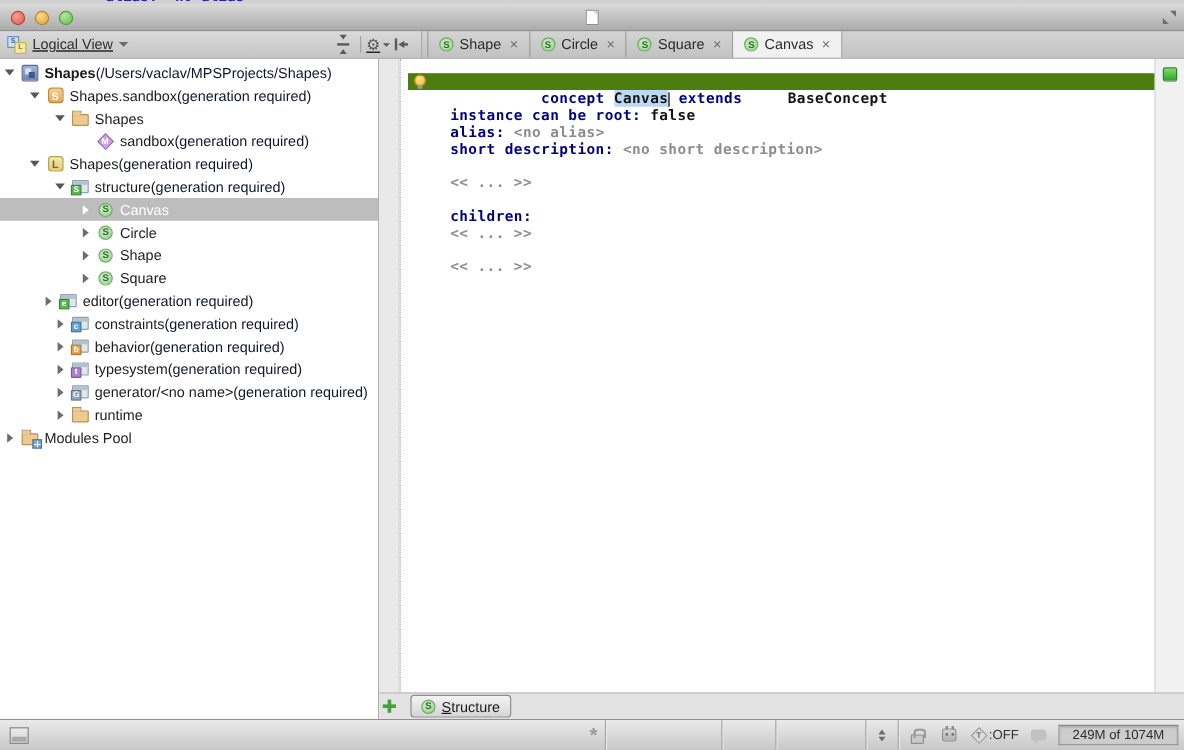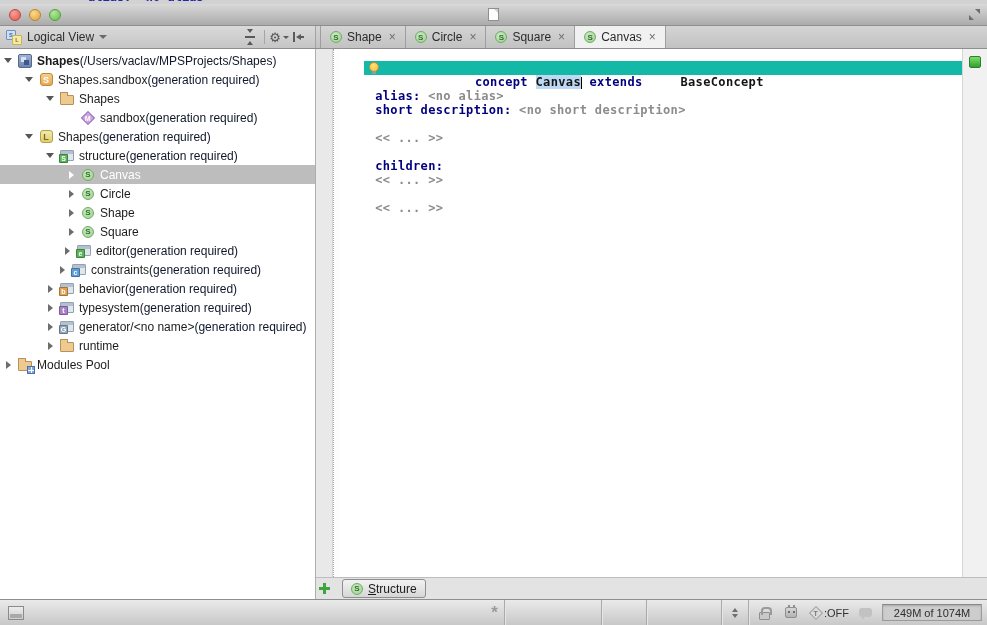--- a/index.html
+++ b/index.html
@@ -20,21 +20,21 @@
   .title-center { position:absolute; left:0; right:0; text-align:center; font-size:13px; color:#2d2d2d; display:flex; justify-content:center; align-items:center; gap:5px; height:100%; }
   .doc-icon { width:11px; height:13px; background:#fdfdfd; border:1px solid #8f8f8f; position:relative; display:inline-block; }
   .doc-icon::before { content:""; position:absolute; right:0; top:0; border-left:4px solid transparent; border-top:4px solid #cfcfcf; }
   .resize-icon { position:absolute; right:7px; top:5px; width:11px; height:11px; }
   .resize-icon i { position:absolute; width:0; height:0; }
   .resize-icon .ne { right:0; top:0; border-top:5px solid #6e6e6e; border-left:5px solid transparent; }
   .resize-icon .sw { left:0; bottom:0; border-bottom:5px solid #6e6e6e; border-right:5px solid transparent; }
 
   
   .row2 { height:23px; display:flex; background:linear-gradient(#dadada,#c5c5c5); border-bottom:1px solid #8f8f8f; }
-  .left-toolbar { width:316px; flex:none; border-right:1px solid #a3a3a3; display:flex; align-items:center; padding:0 6px; }
+  .left-toolbar { width:352px; flex:none; border-right:1px solid #a3a3a3; display:flex; align-items:center; padding:0 6px;text-decoration:underline; }
   .lv-icon { width:16px; height:15px; position:relative; flex:none; margin-right:5px; }
   .lv-icon .sq { position:absolute; width:10px; height:10px; font:bold 6px "Liberation Sans",sans-serif; display:flex; align-items:center; justify-content:center; border-radius:1px; }
   .lv-icon .sq.top { left:0; top:0; background:#cfe0f5; border:1px solid #6e8fc0; color:#3a62a8; }
   .lv-icon .sq.bot { right:0; bottom:0; background:#f5e9a8; border:1px solid #c7b457; color:#8a7420; }
   .lv-label { font-size:12px; color:#2e2e2e; }
   .caret-down { width:0; height:0; border-left:4px solid transparent; border-right:4px solid transparent; border-top:4px solid #6a6a6a; margin-left:5px; }
   .tb-spacer { flex:1; }
   .tb-icon { width:20px; height:18px; display:flex; align-items:center; justify-content:center; position:relative; flex:none; }
   .scroll-src-icon { background:linear-gradient(#5a5a5a,#5a5a5a) center/10px 2px no-repeat; }
   .scroll-src-icon::before { content:""; position:absolute; top:1px; left:7px; border-left:3px solid transparent; border-right:3px solid transparent; border-top:4px solid #5a5a5a; }
@@ -89,21 +89,21 @@
   .modules-pool-icon .grid { position:absolute; right:-1px; bottom:-1px; width:8px; height:8px; background:#7fa8e0; border:1px solid #4a6fa8;
       background-image:linear-gradient(to right, transparent 3px, #fff 3px, #fff 4px, transparent 4px), linear-gradient(to bottom, transparent 3px, #fff 3px, #fff 4px, transparent 4px); }
 
   
   .right-side { flex:1; display:flex; flex-direction:column; min-width:0; }
   .editor-row { flex:1; display:flex; min-height:0; }
   .splitter { width:17px; flex:none; background:#e9e9e9; border-right:1px solid #d4d4d4; }
   .gutter { width:7px; flex:none; background:#fcfcfc; border-left:1px dotted #a8a8a8; }
   .editor { flex:1; min-width:0; background:#fff; padding-top:12px; font-family:"DejaVu Sans Mono", monospace; font-weight:bold; font-size:12px; line-height:14px; letter-spacing:0.35px; }
   .ed-line { height:14px; white-space:pre; padding-left:20px; position:relative; }
-  .ed-line.hl { background:#14b8a6;margin-left:24px; }
+  .ed-line.hl { background:#4d7c0f; }
   .kw { color:#000080; } .gr { color:#8c8c8c; } .dk { color:#141414; } .pl { color:#141414; }
   .sel { background:#bcd8f2; color:#141414; }
   .cursor { display:inline-block; width:1px; height:12px; background:#000; vertical-align:middle; }
   .bulb-icon { position:absolute; left:5px; top:1px; width:10px; height:10px; border-radius:50%; background:radial-gradient(circle at 40% 30%, #ffe27a, #f5b93f); border:1px solid #c9922a; }
   .bulb-icon::after { content:""; position:absolute; left:2px; bottom:-3px; width:4px; height:3px; background:#9a9a9a; }
   .error-stripe { width:25px; flex:none; background:#f1f1f1; border-left:1px solid #d6d6d6; display:flex; justify-content:center; }
   .ok-indicator { width:12px; height:12px; margin-top:7px; border-radius:2px; background:linear-gradient(#7ede66,#2ea22e); border:1px solid #2f7d2f; }
 
   .bottom-strip { height:22px; flex:none; background:#e3e3e3; border-top:1px solid #bdbdbd; display:flex; align-items:center; }
   .plus-btn { width:17px; height:100%; position:relative; flex:none; }
@@ -290,32 +290,32 @@
       </div>
 
       <div class="tree-row" style="padding-left:63px">
         <span class="arr right"></span>
         <span class="ico">
             <span class="concept-circle">S</span>
           </span>
         <span class="label">Square</span>
       </div>
 
-      <div class="tree-row" style="padding-left:59px">
+      <div class="tree-row" style="padding-left:32px">
         <span class="arr right"></span>
         <span class="ico">
             <span class="model-table-icon">
               <span class="badge green">e</span>
             </span>
           </span>
         <span class="label">editor</span>
         <span class="suffix"> (generation required)</span>
       </div>
 
-      <div class="tree-row" style="padding-left:54px">
+      <div class="tree-row" style="padding-left:42px">
         <span class="arr right"></span>
         <span class="ico">
             <span class="model-table-icon">
               <span class="badge blue">c</span>
             </span>
           </span>
         <span class="label">constraints</span>
         <span class="suffix"> (generation required)</span>
       </div>
 
@@ -375,20 +375,21 @@
     <div class="right-side">
       <div class="editor-row">
         <div class="splitter"></div>
         <div class="gutter"></div>
 
         <div class="editor">
           <div class="ed-line hl">
             <span class="bulb-icon"></span><span class="kw">concept </span><span class="sel">Canvas</span><span class="cursor"></span><span class="pl"> </span><span class="kw">extends</span><span class="pl">     </span><span class="dk">BaseConcept</span>
           </div>
           <div class="ed-line"></div>
+          <div class="ed-line"><span class="pl">  </span><span class="kw">instance can be root:</span><span class="pl"> </span><span class="dk">false</span></div>
           <div class="ed-line"><span class="pl">  </span><span class="kw">alias:</span><span class="pl"> </span><span class="gr">&lt;no alias&gt;</span></div>
           <div class="ed-line"><span class="pl">  </span><span class="kw">short description:</span><span class="pl"> </span><span class="gr">&lt;no short description&gt;</span></div>
           <div class="ed-line"></div>
           <div class="ed-line"><span class="pl">  </span><span class="gr">&lt;&lt; ... &gt;&gt;</span></div>
           <div class="ed-line"></div>
           <div class="ed-line"><span class="pl">  </span><span class="kw">children:</span></div>
           <div class="ed-line"><span class="pl">  </span><span class="gr">&lt;&lt; ... &gt;&gt;</span></div>
           <div class="ed-line"></div>
           <div class="ed-line"><span class="pl">  </span><span class="gr">&lt;&lt; ... &gt;&gt;</span></div>
         </div>

